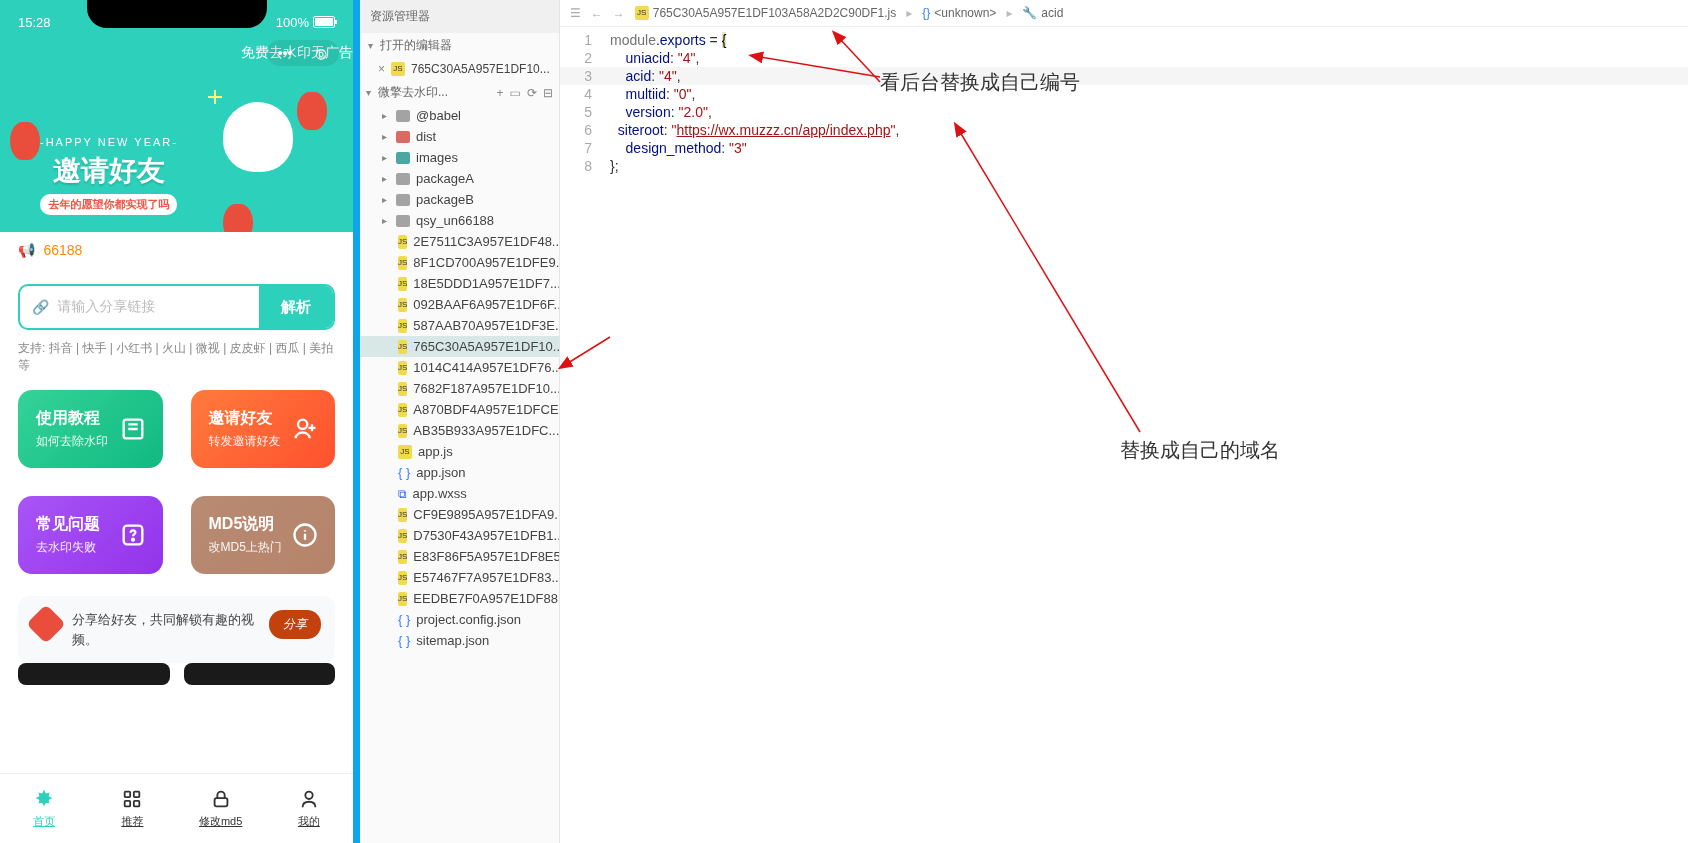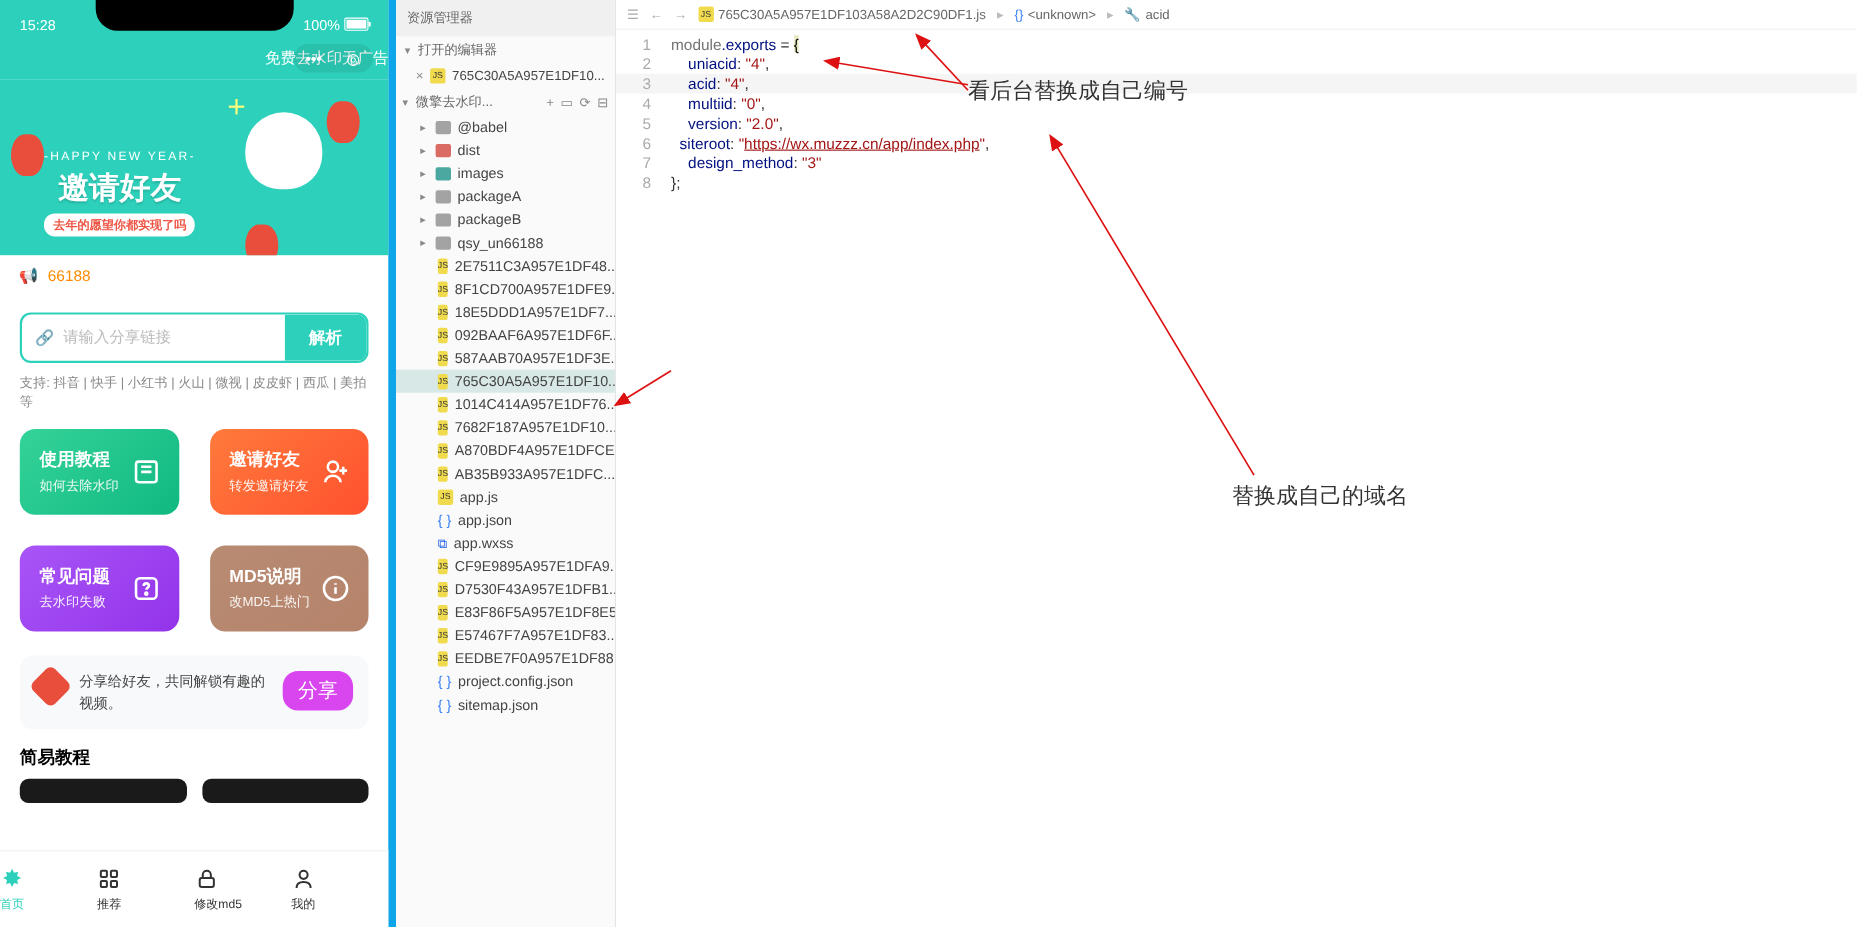--- a/index.html
+++ b/index.html
@@ -45,26 +45,26 @@
 .card-title { font-size: 16px; font-weight: 700; }
 .card-sub { font-size: 12px; margin-top: 4px; opacity: .92; }
 .card-icon { position: absolute; right: 16px; top: 50%; transform: translateY(-50%); }
 .card.green { background: linear-gradient(135deg,#34d399,#10b981); }
 .card.orange { background: linear-gradient(135deg,#ff7a3c,#ff512e); }
 .card.purple { background: linear-gradient(135deg,#a855f7,#9333ea); }
 .card.brown { background: linear-gradient(135deg,#b88b73,#b5836a); }
 .share-tile { margin: 18px 18px 0; background: #f7f9fa; border-radius: 12px; padding: 14px; display: flex; align-items: flex-start; gap: 12px; }
 .gift-ic { width: 28px; height: 28px; background: #e94e3d; border-radius: 6px; transform: rotate(45deg); }
 .share-txt { flex: 1; font-size: 13px; color: #444; line-height: 1.5; }
-.share-btn { background: #d946ef; color: #fff; font-size: 18px; padding: 6px 14px; border-radius: 14px; }
+.share-btn { background: #c2410c; color: #fff; font-size: 12px; padding: 6px 14px; border-radius: 14px; font-style: italic; }
 .section-title { padding: 16px 18px 8px; font-size: 16px; font-weight: 700; }
 .tut-row { display: flex; gap: 14px; padding: 0 18px; }
 .tut-img { flex: 1; height: 22px; background: #1a1a1a; border-radius: 8px; }
 .tabbar { position: absolute; bottom: 0; left: 0; right: 0; height: 70px; background: #fff; display: flex; border-top: 1px solid #eee; }
-.tab { flex: 1; display: flex; flex-direction: column; justify-content: center; gap: 4px; font-size: 11px; color: #333; }
+.tab { flex: 1; display: flex; flex-direction: column; align-items: center; justify-content: center; gap: 4px; font-size: 11px; color: #333; text-decoration: underline; }
 .tab.active { color: #2dd1bb; }
 
 
 .explorer { width: 200px; flex-shrink: 0; background: #fafafa; border-right: 1px solid #e5e5e5; font-size: 13px; color: #444; display: flex; flex-direction: column; }
 .ex-header { padding: 8px 10px; background: #f0f0f0; font-size: 12px; color: #666; }
 .ex-section { display: flex; align-items: center; padding: 4px 8px; color: #666; font-size: 12px; gap: 4px; }
 .ex-tab { display: flex; align-items: center; padding: 4px 8px 4px 18px; gap: 6px; font-size: 12px; }
 .ex-tab .close { color: #888; }
 .ex-root { display: flex; align-items: center; padding: 4px 6px; gap: 4px; font-size: 12px; color: #666; }
 .ex-tools { display: flex; gap: 6px; margin-left: auto; font-size: 12px; color: #888; }
@@ -181,21 +181,20 @@
           <circle cx="12" cy="12" r="9"></circle>
           <path d="M12 8v1M12 11v5"></path>
         </svg>
     </div>
   </div>
   <div class="share-tile">
     <div class="gift-ic"></div>
     <div class="share-txt">分享给好友，共同解锁有趣的视频。</div>
     <div class="share-btn">分享</div>
   </div>
-  <div class="section-title">简易教程</div>
   <div class="tut-row">
     <div class="tut-img"></div>
     <div class="tut-img"></div>
   </div>
   <div class="tabbar">
     <div class="tab active">
       <svg width="22" height="22" viewBox="0 0 24 24" fill="#2dd1bb">
           <path d="M12 2l2 4 4-1-1 4 4 2-4 2 1 4-4-1-2 4-2-4-4 1 1-4-4-2 4-2-1-4 4 1z"></path>
         </svg>
       <span>首页</span>

